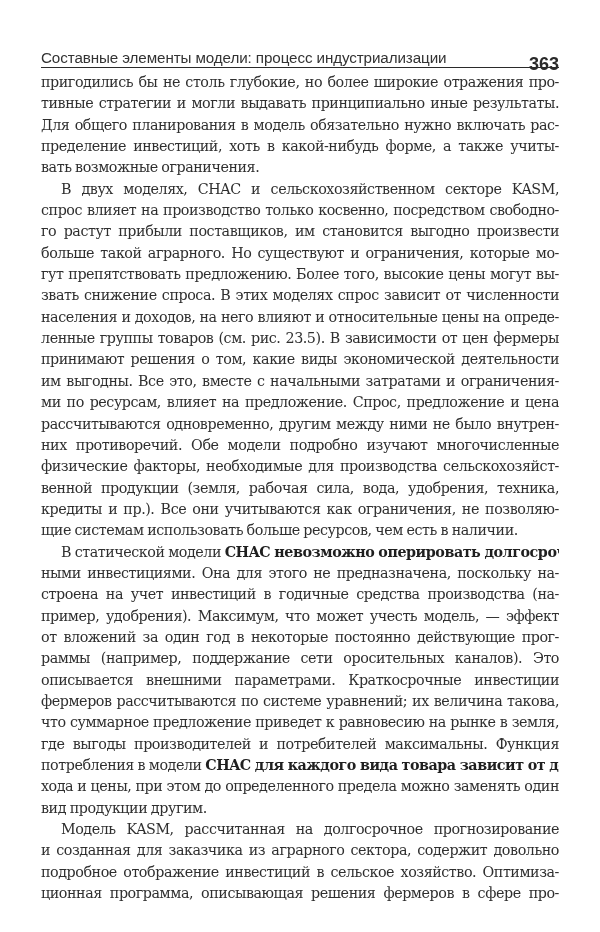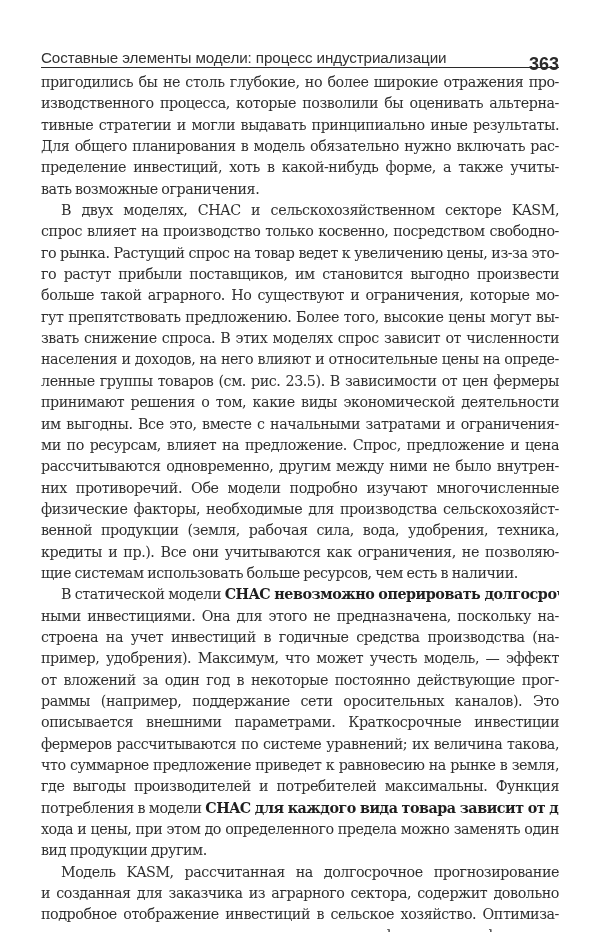--- a/index.html
+++ b/index.html
@@ -38,29 +38,27 @@
 
 <div class="page">
   <div class="running-head">
     <span class="running-title">Составные элементы модели: процесс индустриализации</span>
     <span class="page-number">363</span>
   </div>
 
   <div class="body-text">
 
     <span class="line">пригодились бы не столь глубокие, но более широкие отражения про-</span>
-    <span class="line">изводственного процесса, которые позволили бы оценивать альтерна-</span>
     <span class="line">тивные стратегии и могли выдавать принципиально иные результаты.</span>
     <span class="line">Для общего планирования в модель обязательно нужно включать рас-</span>
     <span class="line">пределение инвестиций, хоть в какой-нибудь форме, а также учиты-</span>
     <span class="line last">вать возможные ограничения.</span>
 
     <span class="line indent">В двух моделях, CHAC и сельскохозяйственном секторе KASM,</span>
     <span class="line">спрос влияет на производство только косвенно, посредством свободно-</span>
-    <span class="line">го рынка. Растущий спрос на товар ведет к увеличению цены, из-за это-</span>
     <span class="line">го растут прибыли поставщиков, им становится выгодно произвести</span>
     <span class="line">больше такой аграрного. Но существуют и ограничения, которые мо-</span>
     <span class="line">гут препятствовать предложению. Более того, высокие цены могут вы-</span>
     <span class="line">звать снижение спроса. В этих моделях спрос зависит от численности</span>
     <span class="line">населения и доходов, на него влияют и относительные цены на опреде-</span>
     <span class="line">ленные группы товаров (см. рис. 23.5). В зависимости от цен фермеры</span>
     <span class="line">принимают решения о том, какие виды экономической деятельности</span>
     <span class="line">им выгодны. Все это, вместе с начальными затратами и ограничения-</span>
     <span class="line">ми по ресурсам, влияет на предложение. Спрос, предложение и цена</span>
     <span class="line">рассчитываются одновременно, другим между ними не было внутрен-</span>

